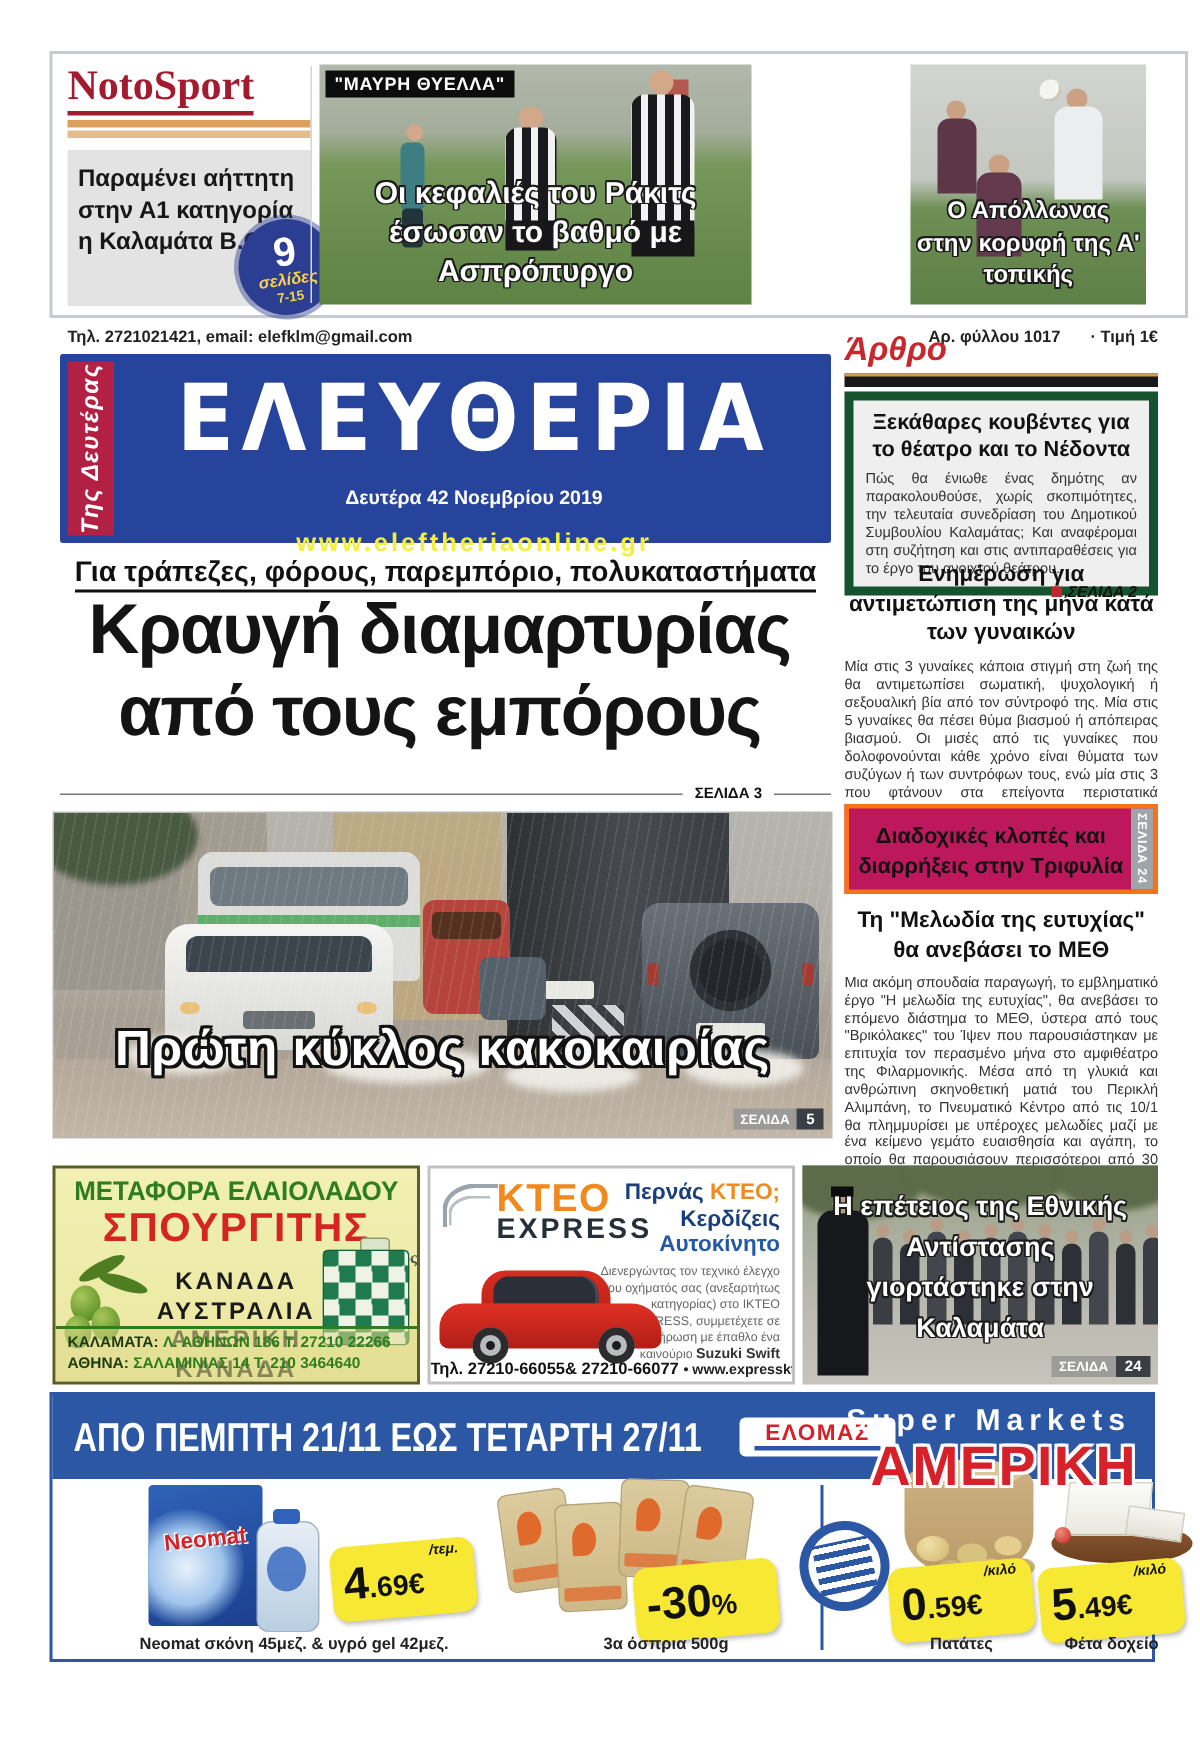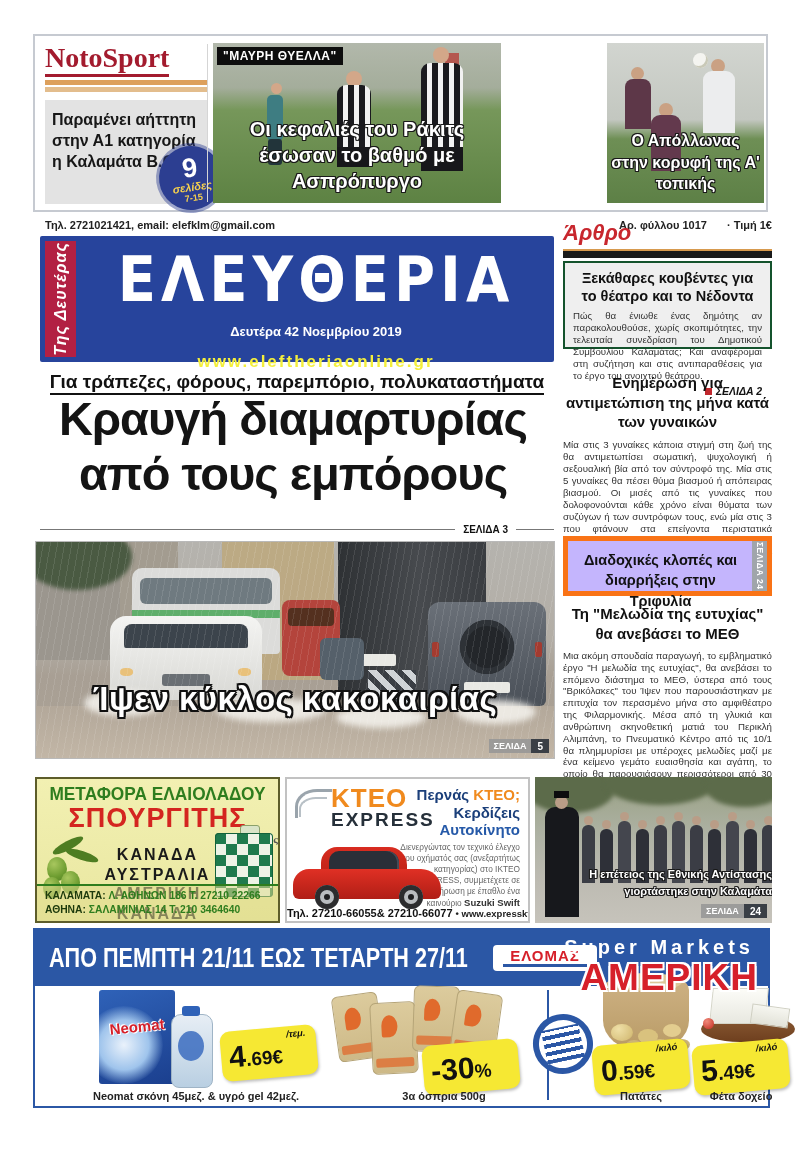--- a/index.html
+++ b/index.html
@@ -1,21 +1,21 @@
 <!DOCTYPE html>
 <html><head>
 <meta charset="utf-8">
 <style>
   html,body { margin:0; padding:0; background:#ffffff; }
   .page { position:relative; width:800px; height:1167px; background:#fff; overflow:hidden;
           font-family:"Liberation Sans", sans-serif; color:#111; }
 
   
   .top-strip { position:absolute; left:33px; top:34px; width:731px; height:174px;
-               border:2px solid #c6cad1; background:#fff; }
+               border:2px solid #c6cad1; background:#fff;padding-left:24px; }
   .noto { position:absolute; left:10px; top:8px; width:162px; height:158px; }
   .noto-logo { font-family:"Liberation Serif", serif; font-weight:bold; font-size:28px;
                color:#a31b2e; border-bottom:3px solid #a31b2e; display:inline-block; line-height:1; padding-bottom:2px;}
   .noto-bar1 { height:5px; background:#dda05c; margin-top:3px; }
   .noto-bar2 { height:5px; background:#e3bd8d; margin-top:2px; }
   .noto-box { margin-top:8px; background:#e3e3e3; padding:9px 7px; font-size:16px; font-weight:bold;
               color:#171717; line-height:1.32; height:86px; }
   .noto-badge { position:absolute; right:-16px; bottom:-8px; width:64px; height:64px; background:#2c3e91;
                 border-radius:50%; color:#fff; text-align:center; transform:rotate(-8deg);
                 box-shadow:0 0 0 3px rgba(44,62,145,.45); }
@@ -81,35 +81,35 @@
   .mast-date { position:absolute; left:44px; right:6px; top:88px; text-align:center; color:#fff;
                font-weight:bold; font-size:13px; }
   .mast-site { position:absolute; left:44px; right:6px; top:116px; text-align:center; color:#f4ef3c;
                font-weight:bold; font-size:17px; letter-spacing:2px; }
 
   
   .arthro-head { position:absolute; left:563px; top:220px; font-size:22px; font-weight:bold;
                  font-style:italic; color:#c8272e; }
   .arthro-bar { position:absolute; left:563px; top:249px; width:209px; height:7px; background:#191919;
                 border-top:2px solid #d79a4e; }
-  .arthro-box { position:absolute; left:563px; top:261px; width:209px; height:88px; background:#efefef;
-                border:2px solid #14532d; box-sizing:border-box; padding:6px 8px 4px; }
+  .arthro-box { position:absolute; left:563px; top:261px; width:209px; height:136px; background:#efefef;
+                border:6px solid #14532d; box-sizing:border-box; padding:6px 8px 4px; }
   .abox-title { font-size:14.5px; font-weight:bold; text-align:center; line-height:1.25; color:#111; }
   .artbody { font-size:9.7px; color:#333; text-align:justify; line-height:1.24; }
   .pagemark { text-align:right; font-size:10.5px; font-weight:bold; font-style:italic; color:#111; margin-top:3px; }
   .sq { display:inline-block; width:7px; height:7px; background:#c0272d; margin-right:4px; }
 
   .violence { position:absolute; left:563px; top:373px; width:209px; }
   .rtitle { font-size:15px; font-weight:bold; text-align:center; line-height:1.3; color:#111; }
   .violence .artbody { margin-top:7px; }
   .theatre { position:absolute; left:563px; top:604px; width:209px; }
   .theatre .artbody { margin-top:7px; line-height:1.22; }
 
-  .thefts { position:absolute; left:563px; top:536px; width:209px; height:60px; background:#c4b5fd;
-            border:5px solid #f97316; box-sizing:border-box; }
+  .thefts { position:absolute; left:563px; top:536px; width:209px; height:60px; background:#be185d;
+            border:3px solid #f97316; box-sizing:border-box; }
   .thefts-title { padding:9px 20px 0 6px; font-size:14.5px; font-weight:bold; text-align:center;
                   line-height:1.4; color:#111; }
   .thefts-tab { position:absolute; right:0; top:0; bottom:0; width:15px; background:#a0a5ab; color:#fff;
                 display:flex; align-items:center; justify-content:center; }
   .thefts-tab span { writing-mode:vertical-rl; font-size:8.5px; font-weight:bold; letter-spacing:.5px; }
 
   
   .lead-kicker { position:absolute; left:40px; top:371px; width:514px; text-align:center; }
   .lead-kicker span { font-size:19px; font-weight:bold; color:#111; border-bottom:2.5px solid #111; padding-bottom:1px; }
   .lead-head { position:absolute; left:26px; top:392px; width:534px; text-align:center; font-size:47px;
@@ -228,21 +228,21 @@
          border-radius:6px 6px 0 0; position:relative; vertical-align:bottom; }
   .fig::before { content:''; position:absolute; top:-9px; left:2px; width:9px; height:9px;
                  border-radius:50%; background:#b99d87; }
   .fig:nth-child(2n) { background:#2e3038; height:54px; }
   .fig:nth-child(3n) { background:#44464e; height:62px; }
   .priest { position:absolute; left:10px; top:30px; width:34px; height:110px; background:#17181c;
             border-radius:10px 10px 0 0; }
   .priest::before { content:''; position:absolute; top:-11px; left:10px; width:13px; height:13px;
                     border-radius:50%; background:#b99d87; }
   .priest::after { content:''; position:absolute; top:-16px; left:9px; width:15px; height:7px; background:#0c0c0e; }
-  .res-cap { position:absolute; left:0; right:0; bottom:24px; text-align:right; font-size:11px;
+  .res-cap { position:absolute; left:0; right:0; bottom:24px; text-align:center; font-size:18px;
              font-weight:bold; line-height:1.5; }
 
   
   .market { position:absolute; left:33px; top:928px; width:737px; height:180px; box-sizing:border-box;
             border:2.5px solid #2b57a5; background:#fff; }
   .mk-head { position:absolute; left:0; top:0; right:0; height:56px; background:#2b57a5; }
   .mk-period { position:absolute; left:14px; top:13px; color:#fff; font-size:27px; font-weight:bold;
                transform:scaleX(.8); transform-origin:left; white-space:nowrap; }
   .mk-elomas { position:absolute; left:458px; top:15px; width:104px; height:26px; background:#fff;
                border-radius:4px; text-align:center; line-height:22px; }
@@ -438,21 +438,21 @@
     <div class="fl-spare"></div>
     <div class="fl-tl" style="left:396px; top:100px;"></div>
     <div class="fl-tl" style="left:499px; top:100px;"></div>
     <div class="fl-plate2"></div>
     <div class="fl-water"></div>
     <div class="foam fm1"></div>
     <div class="foam fm2"></div>
     <div class="foam fm3"></div>
     <div class="foam fm4"></div>
     <div class="rain"></div>
-    <div class="flood-head stroke-lg">Ίψεν κύκλος κακοκαιρίας</div>
+    <div class="flood-head stroke-lg">Πρώτη κύκλος κακοκαιρίας</div>
     <div class="photo-tag">
       <span class="tg">ΣΕΛΙΔΑ</span><span class="td">5</span>
     </div>
   </div>
 
   <div class="sparrow">
     <div class="sp-l1">ΜΕΤΑΦΟΡΑ ΕΛΑΙΟΛΑΔΟΥ</div>
     <div class="sp-brand">ΣΠΟΥΡΓΙΤΗΣ</div>
     <div class="sp-pros">προς</div>
     <div class="sp-dest">ΚΑΝΑΔΑ</div>

